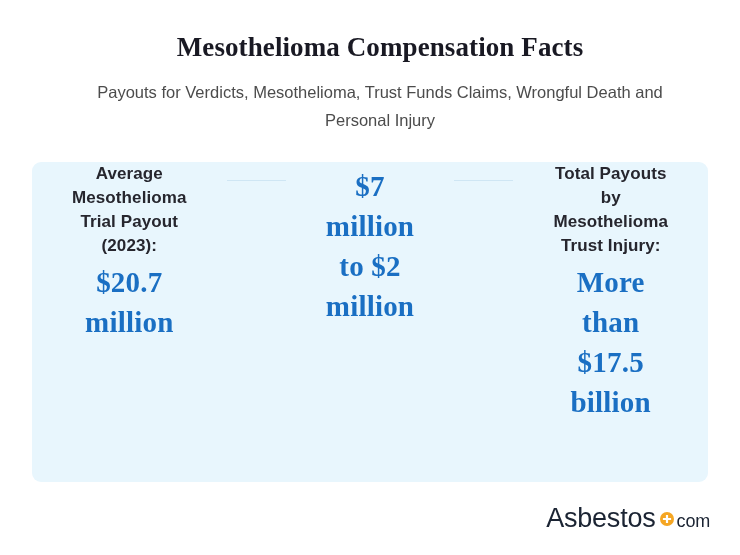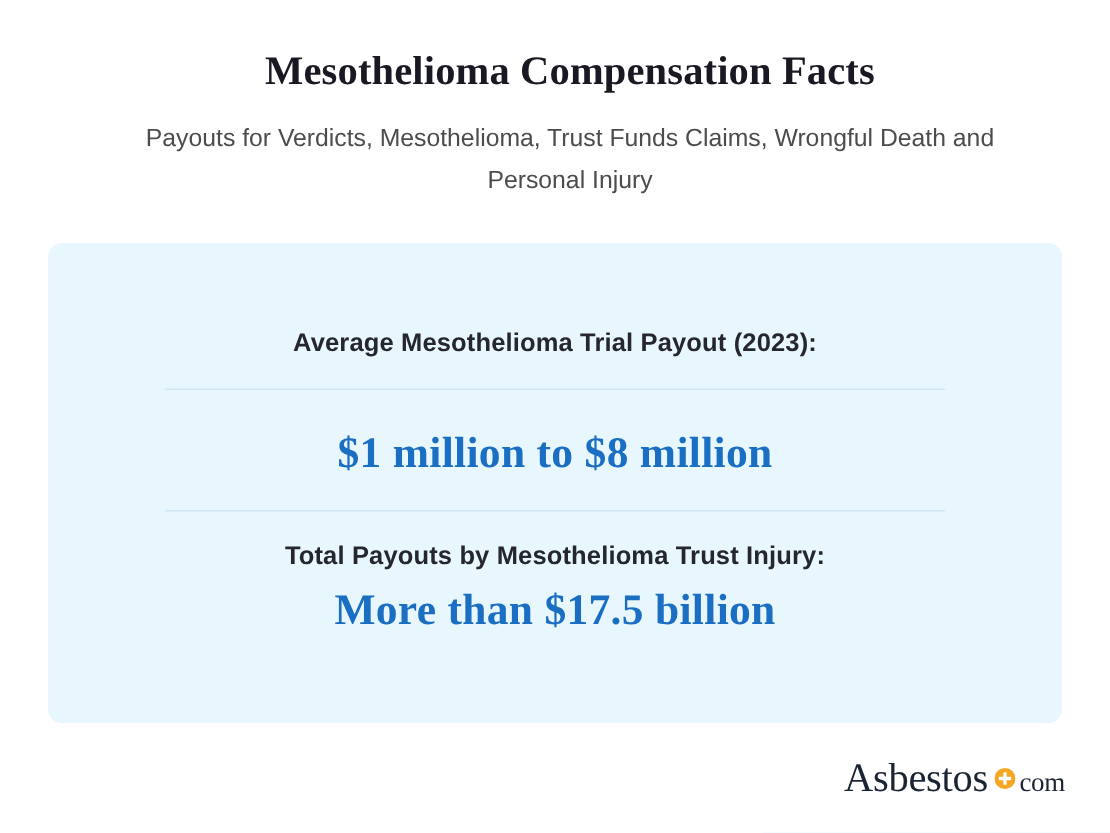--- a/index.html
+++ b/index.html
@@ -51,21 +51,21 @@
   .card {
     position: absolute;
     left: 32px;
     top: 162px;
     width: 676px;
     height: 320px;
     background: #e8f6fd;
     border-radius: 9px;
     box-sizing: border-box;
     display: flex;
-    flex-direction: column;
+    flex-direction: row;
     justify-content: center;
   }
 
   .fact {
     text-align: center;
     padding: 0 40px;
     box-sizing: border-box;
   }
   .fact-label {
     font-family: "Liberation Sans", sans-serif;
@@ -98,21 +98,21 @@
     position: absolute;
     right: 30px;
     top: 498px;
     display: flex;
     align-items: center;
     height: 40px;
   }
   .logo {
     display: flex;
     align-items: baseline;
-    font-family: Liberation Serif, serif;
+    font-family: Liberation Sans, sans-serif;
     font-weight: 400;
     font-size: 27px;
     color: #1b2433;
     letter-spacing: -0.2px;
   }
   .logo-brand {
     font-weight: 400;
   }
   .logo-dot {
     display: inline-block;
@@ -136,26 +136,27 @@
 
   <div class="header">
     <div class="title">Mesothelioma Compensation Facts</div>
     <div class="subtitle">Payouts for Verdicts, Mesothelioma, Trust Funds Claims, Wrongful Death and Personal Injury</div>
   </div>
 
   <div class="card">
 
     <div class="fact">
       <div class="fact-label">Average Mesothelioma Trial Payout (2023):</div>
+      <div class="fact-value">$20.7 million</div>
     </div>
 
     <hr class="divider">
 
     <div class="fact">
-      <div class="fact-value">$1 million to $8 million</div>
+      <div class="fact-value">$7 million to $2 million</div>
     </div>
 
     <hr class="divider">
 
     <div class="fact">
       <div class="fact-label">Total Payouts by Mesothelioma Trust Injury:</div>
       <div class="fact-value">More than $17.5 billion</div>
     </div>
 
   </div>

